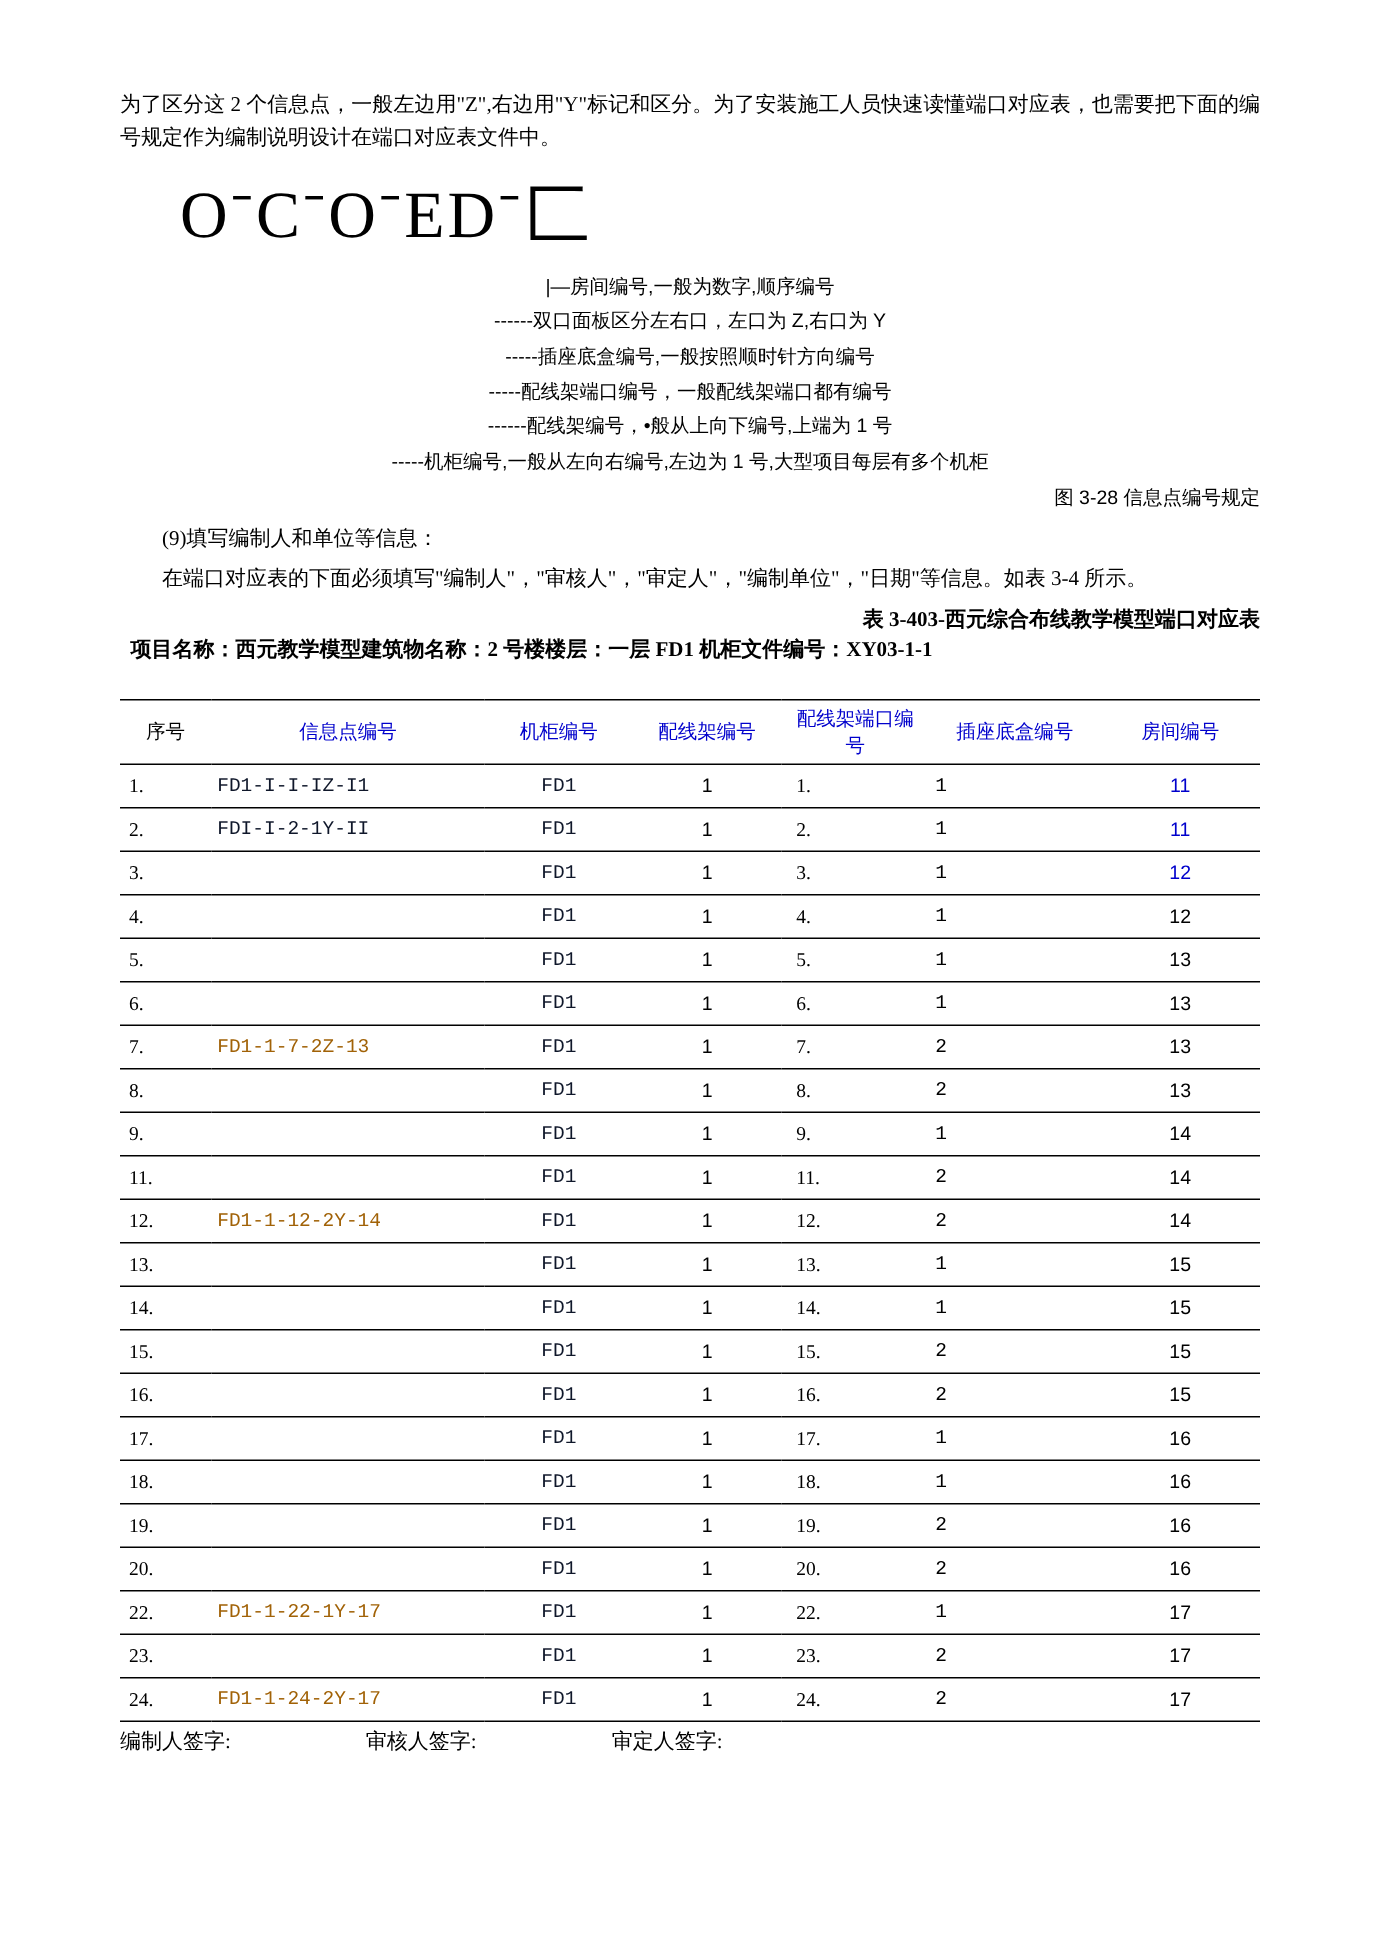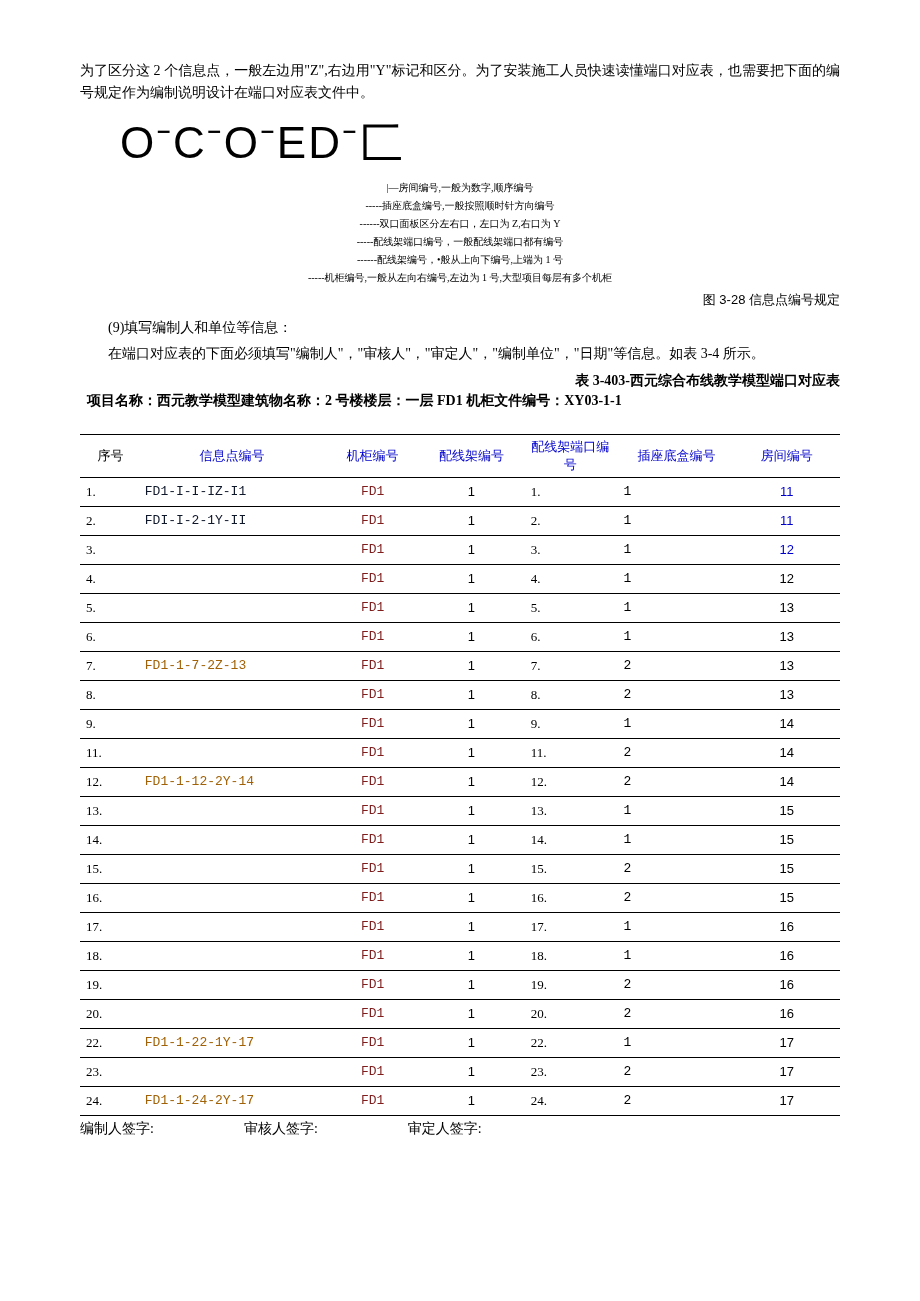--- a/index.html
+++ b/index.html
@@ -12,30 +12,30 @@
     width: 920px;
     box-sizing: border-box;
   }
   .para {
     line-height: 1.6;
     text-align: justify;
     margin: 0 0 4px 0;
   }
   .indent { text-indent: 2em; }
   .diagram {
-    font-family: Liberation Sans, sans-serif;
+    font-family: Liberation Serif, serif;
     font-size: 44px;
     letter-spacing: 2px;
     margin: 6px 0 6px 40px;
   }
   .notes {
     text-align: center;
     line-height: 1.8;
-    font-family: Liberation Serif, serif;
-    font-size: 10px;
+    font-family: Liberation Sans, sans-serif;
+    font-size: 13px;
   }
   .notes div { white-space: pre; }
   .figcap {
     text-align: right;
     font-family: "Microsoft YaHei", sans-serif;
     font-size: 13px;
     margin: 4px 0 8px 0;
   }
   .tabletitle {
     text-align: right;
@@ -67,21 +67,21 @@
     border-top: 1px solid #000;
     color: #0000cc;
     font-weight: normal;
     text-align: center;
     font-family: "SimSun", serif;
   }
   th.black { color: #000; }
   td.seq { text-align: left; padding-left: 6px; }
   td.info { color: #0f172a; text-align: left; font-family: "Courier New", monospace; }
   td.info.black { color: #a16207; }
-  td.cab { color: #7f1d1d; text-align: center; font-family: "Courier New", monospace; }
+  td.cab { color: #0f172a; text-align: center; font-family: "Courier New", monospace; }
   td.rack { text-align: center; font-family: "Microsoft YaHei", sans-serif; }
   td.port { text-align: left; padding-left: 10px; }
   td.box { text-align: left; padding-left: 4px; font-family: "Courier New", monospace; }
   td.room { text-align: center; font-family: "Microsoft YaHei", sans-serif; }
   td.room.blue { color: #0000cc; }
   .signline {
     margin-top: 4px;
     font-size: 14px;
     display: flex;
   }
@@ -90,22 +90,22 @@
 </style>
 </head>
 <body>
 
 <p class="para">为了区分这 2 个信息点，一般左边用"Z",右边用"Y"标记和区分。为了安装施工人员快速读懂端口对应表，也需要把下面的编号规定作为编制说明设计在端口对应表文件中。</p>
 
 <div class="diagram">O⁻C⁻O⁻ED⁻匚</div>
 
 <div class="notes" id="notes">
     <div>|—房间编号,一般为数字,顺序编号</div>
+    <div>------双口面板区分左右口，左口为 Z,右口为 Y</div>
     <div>-----插座底盒编号,一般按照顺时针方向编号</div>
-    <div>------双口面板区分左右口，左口为 Z,右口为 Y</div>
     <div>-----配线架端口编号，一般配线架端口都有编号</div>
     <div>------配线架编号，•般从上向下编号,上端为 1 号</div>
     <div>-----机柜编号,一般从左向右编号,左边为 1 号,大型项目每层有多个机柜</div>
   </div>
 
 <div class="figcap">图 3-28 信息点编号规定</div>
 
 <p class="para indent">(9)填写编制人和单位等信息：</p>
 <p class="para indent">在端口对应表的下面必须填写"编制人"，"审核人"，"审定人"，"编制单位"，"日期"等信息。如表 3-4 所示。</p>
 

